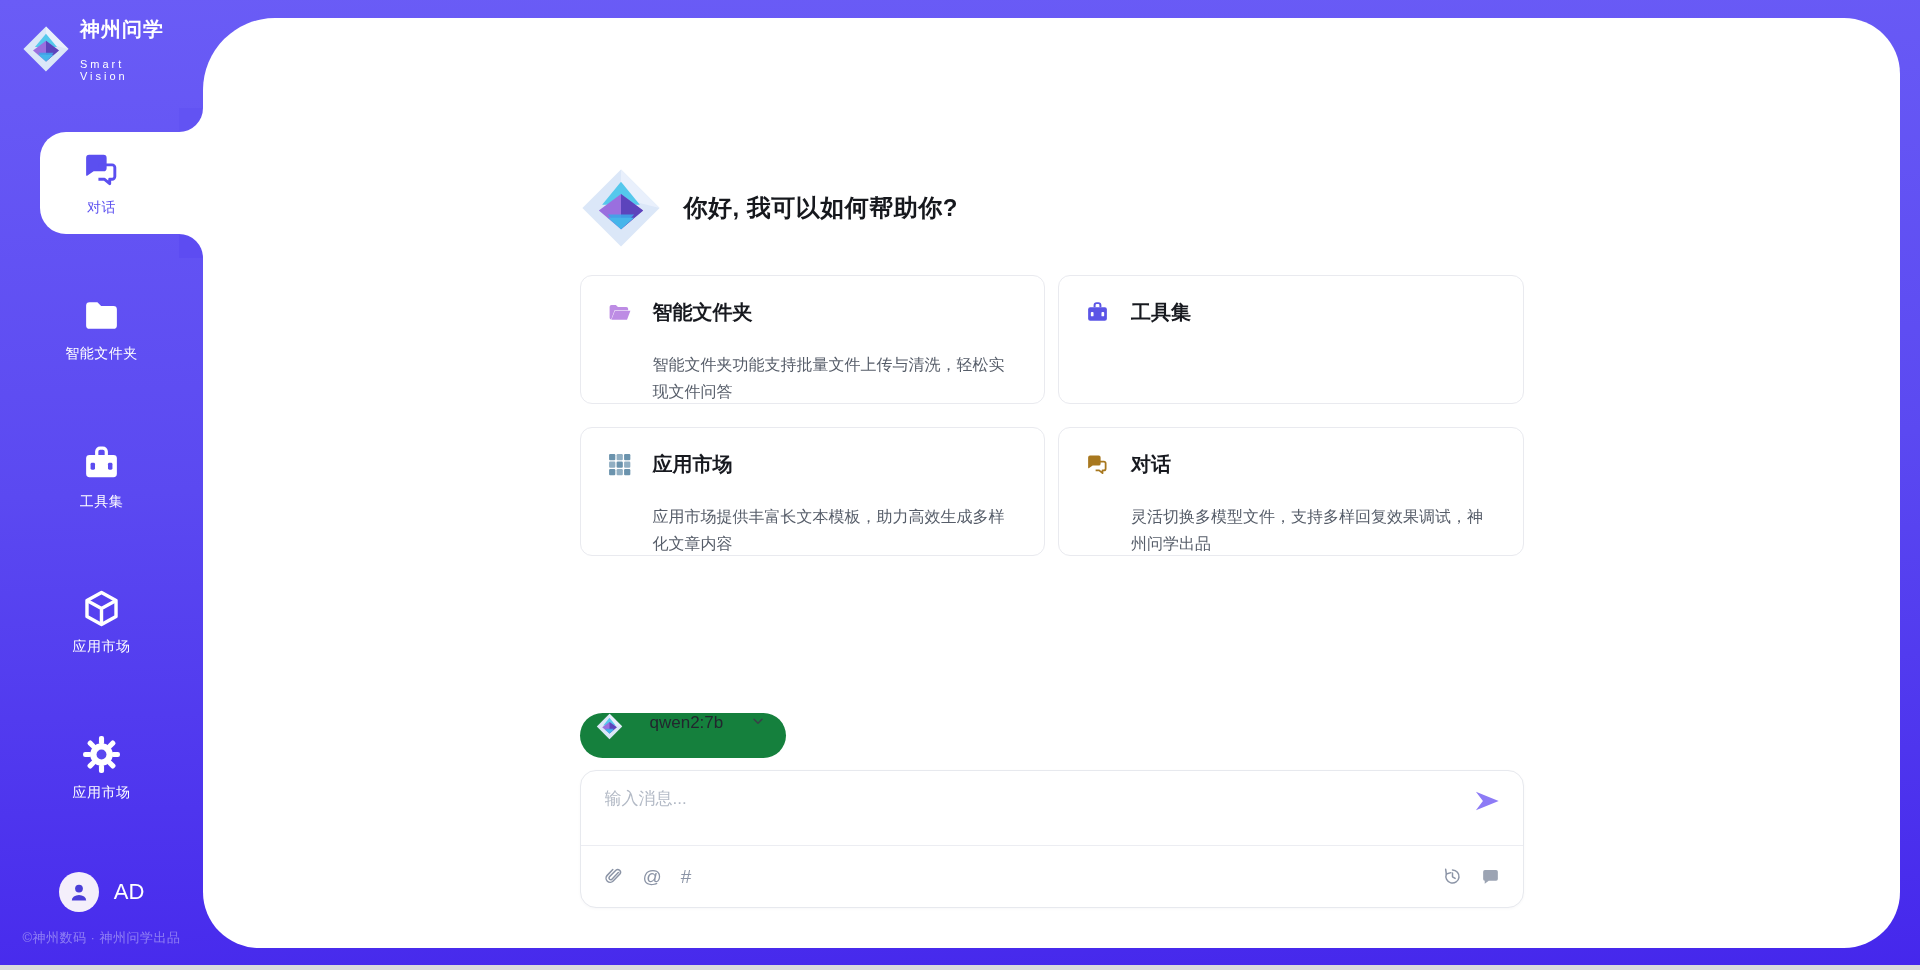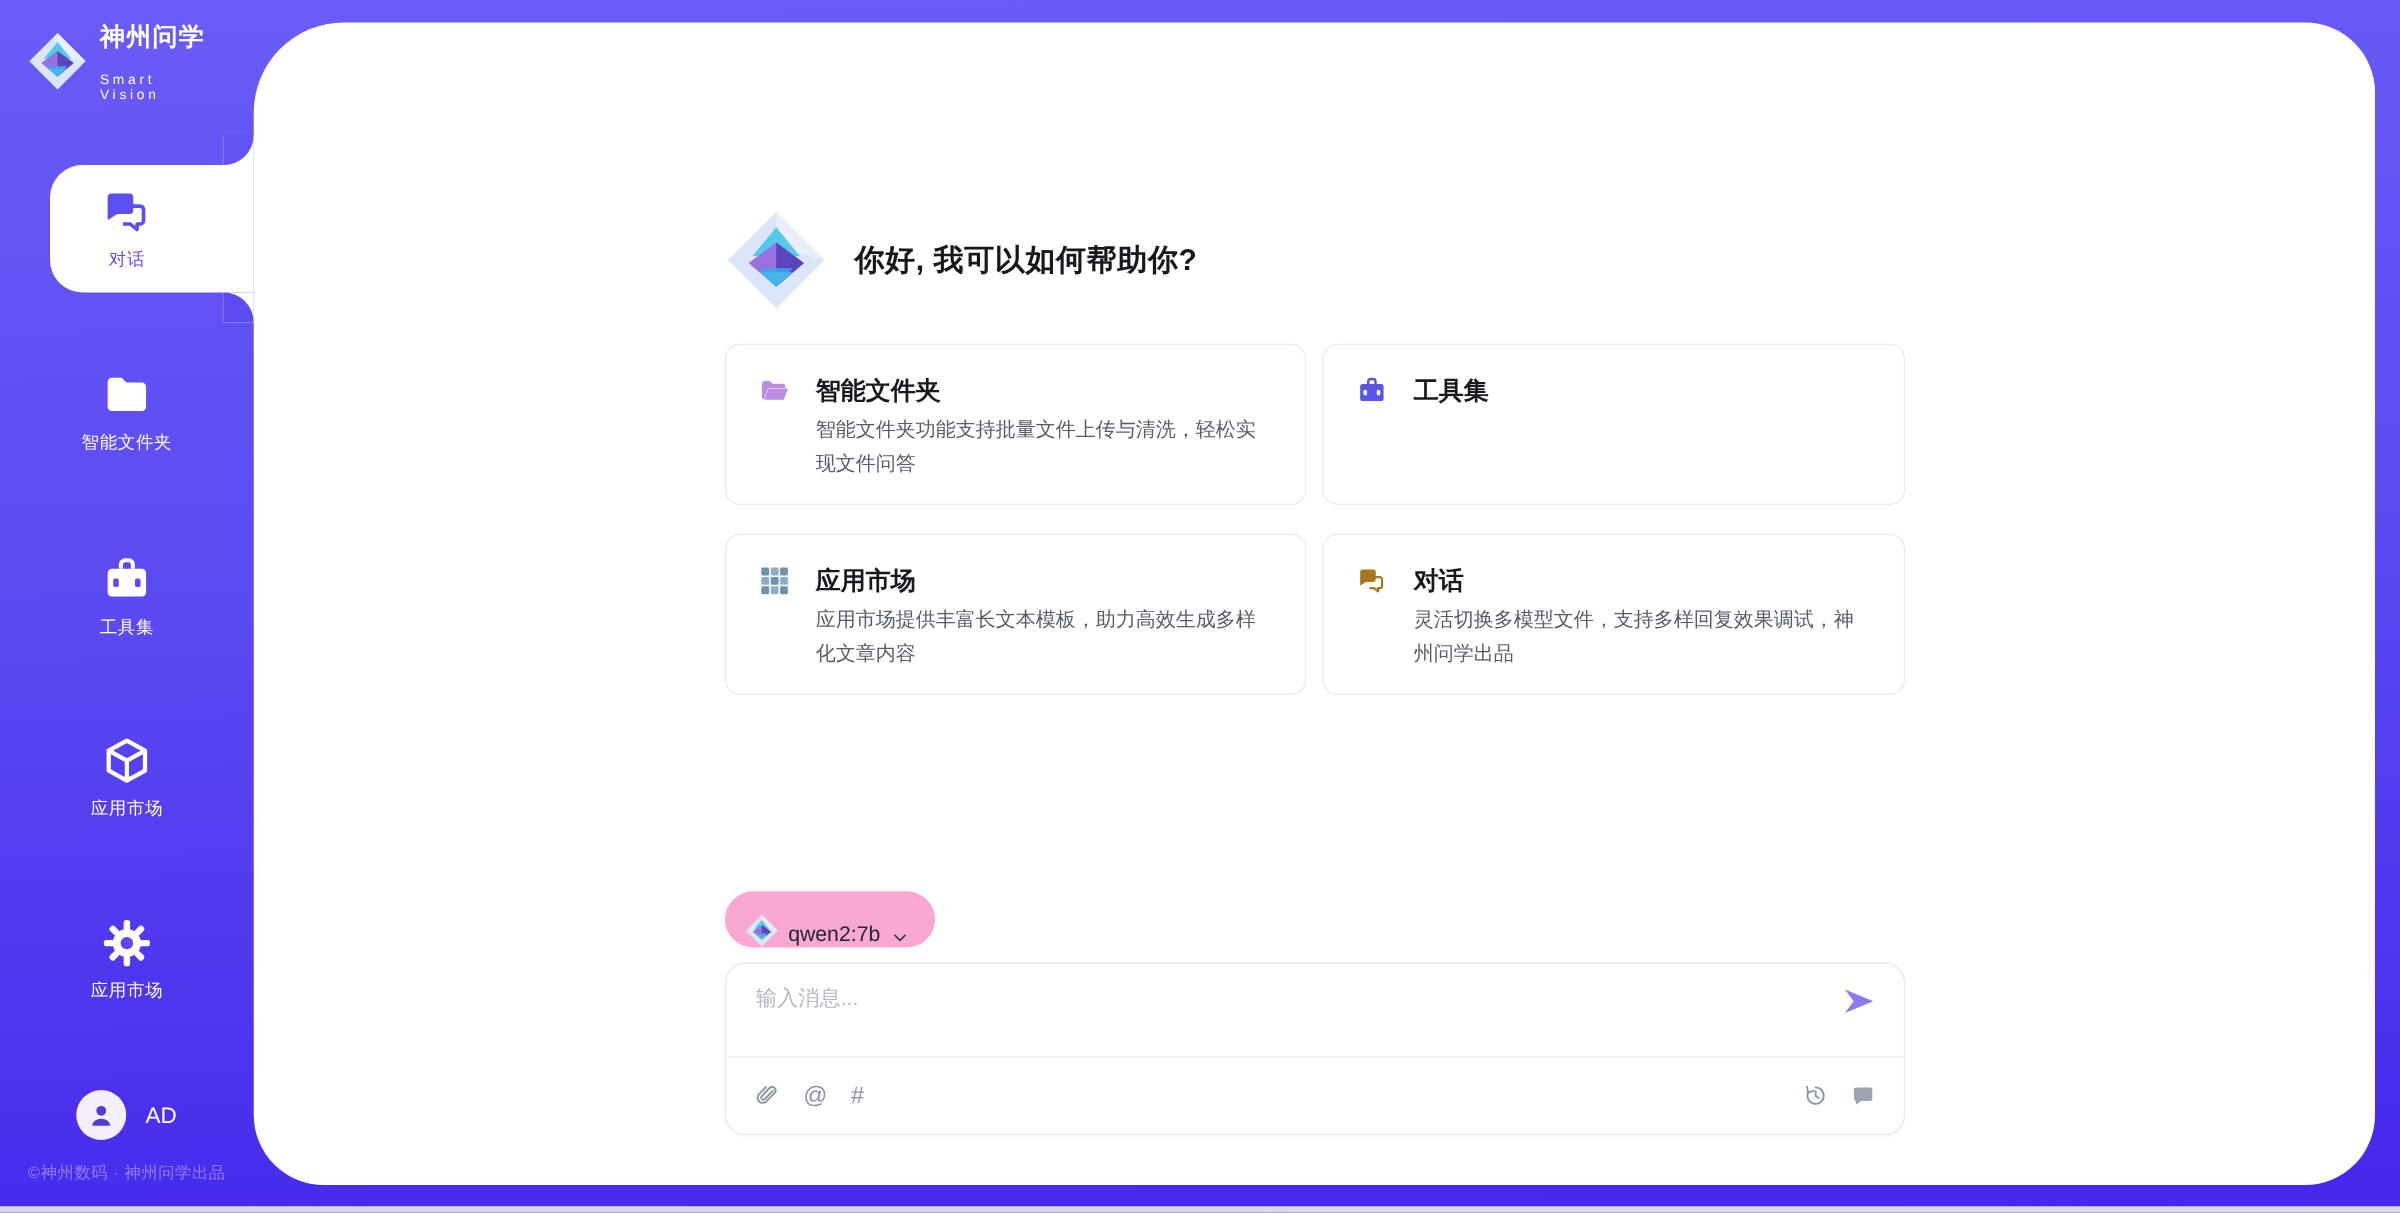--- a/index.html
+++ b/index.html
@@ -27,26 +27,26 @@
   
   .cards { top:257px; display:grid; grid-template-columns:1fr 1fr; gap:23px 13px; }
   .card {
     background:#fff; border:1.5px solid #e9eaef; border-radius:12px;
     height:129px; padding:23px 26px; cursor:pointer;
   }
   .card-head { display:flex; align-items:center; gap:21px; }
   .card-icon { width:25px; height:25px; display:flex; }
   .card-icon svg { width:100%; height:100%; }
   .card-title { font-size:20px; font-weight:bold; color:#17191f; }
-  .card-desc { margin-top:5px; padding-left:46px; font-size:16px; line-height:27px; color:#565d69; }
+  .card-desc { margin-top:25px; padding-left:46px; font-size:16px; line-height:27px; color:#565d69; }
 
   
   .model-pill {
-    top:695px; width:auto; display:inline-flex; align-items:flex-end; gap:8px;
-    height:45px; padding:0 20px 0 16px; border-radius:23px; background:#f9a8d4; cursor:pointer;
+    top:695px; width:auto; display:inline-flex; align-items:flex-start; gap:27px;
+    height:45px; padding:0 20px 0 16px; border-radius:23px; background:#15803d; cursor:pointer;
   }
   .model-pill .pill-logo { width:27px; height:27px; }
   .model-name { font-size:17px; color:#22262e; }
   .chevron { width:16px; height:16px; color:#3a3f49; }
 
   .input-card {
     top:752px; height:138px; background:#fff;
     border:1.5px solid #e7e9ee; border-radius:16px;
     box-shadow:0 1px 3px rgba(30,30,60,0.03);
   }
@@ -89,21 +89,21 @@
   }
   .nav-item .nav-icon { width:41px; height:41px; }
   .nav-item .nav-label { font-size:14px; letter-spacing:0.5px; }
   .nav-item.active { color:#5b4ff0; z-index:3; }
   .nav-1 { top:149px; } .nav-2 { top:295px; } .nav-3 { top:443px; }
   .nav-4 { top:588px; } .nav-5 { top:734px; }
 
   .user-row { position:absolute; left:0; width:203px; top:872px; display:flex; align-items:center; justify-content:center; gap:15px; cursor:pointer; }
   .avatar { width:40px; height:40px; border-radius:50%; background:#f4effb; display:flex; align-items:center; justify-content:center; }
   .avatar svg { width:24px; height:24px; color:#4b3ed8; }
-  .user-name { font-size:18px; color:#fff; }
+  .user-name { font-size:22px; color:#fff; }
 
   .side-footer { position:absolute; left:0; width:203px; top:929px; text-align:center; font-size:13px; color:rgba(255,255,255,0.38); letter-spacing:0.5px; }
 </style>
 </head>
 <body>
 
 <svg width="0" height="0" style="position:absolute">
   <defs>
     <g id="diamond-logo">
       <polygon points="50,3 97,50 50,97 3,50" fill="#dbe7f8"></polygon>

